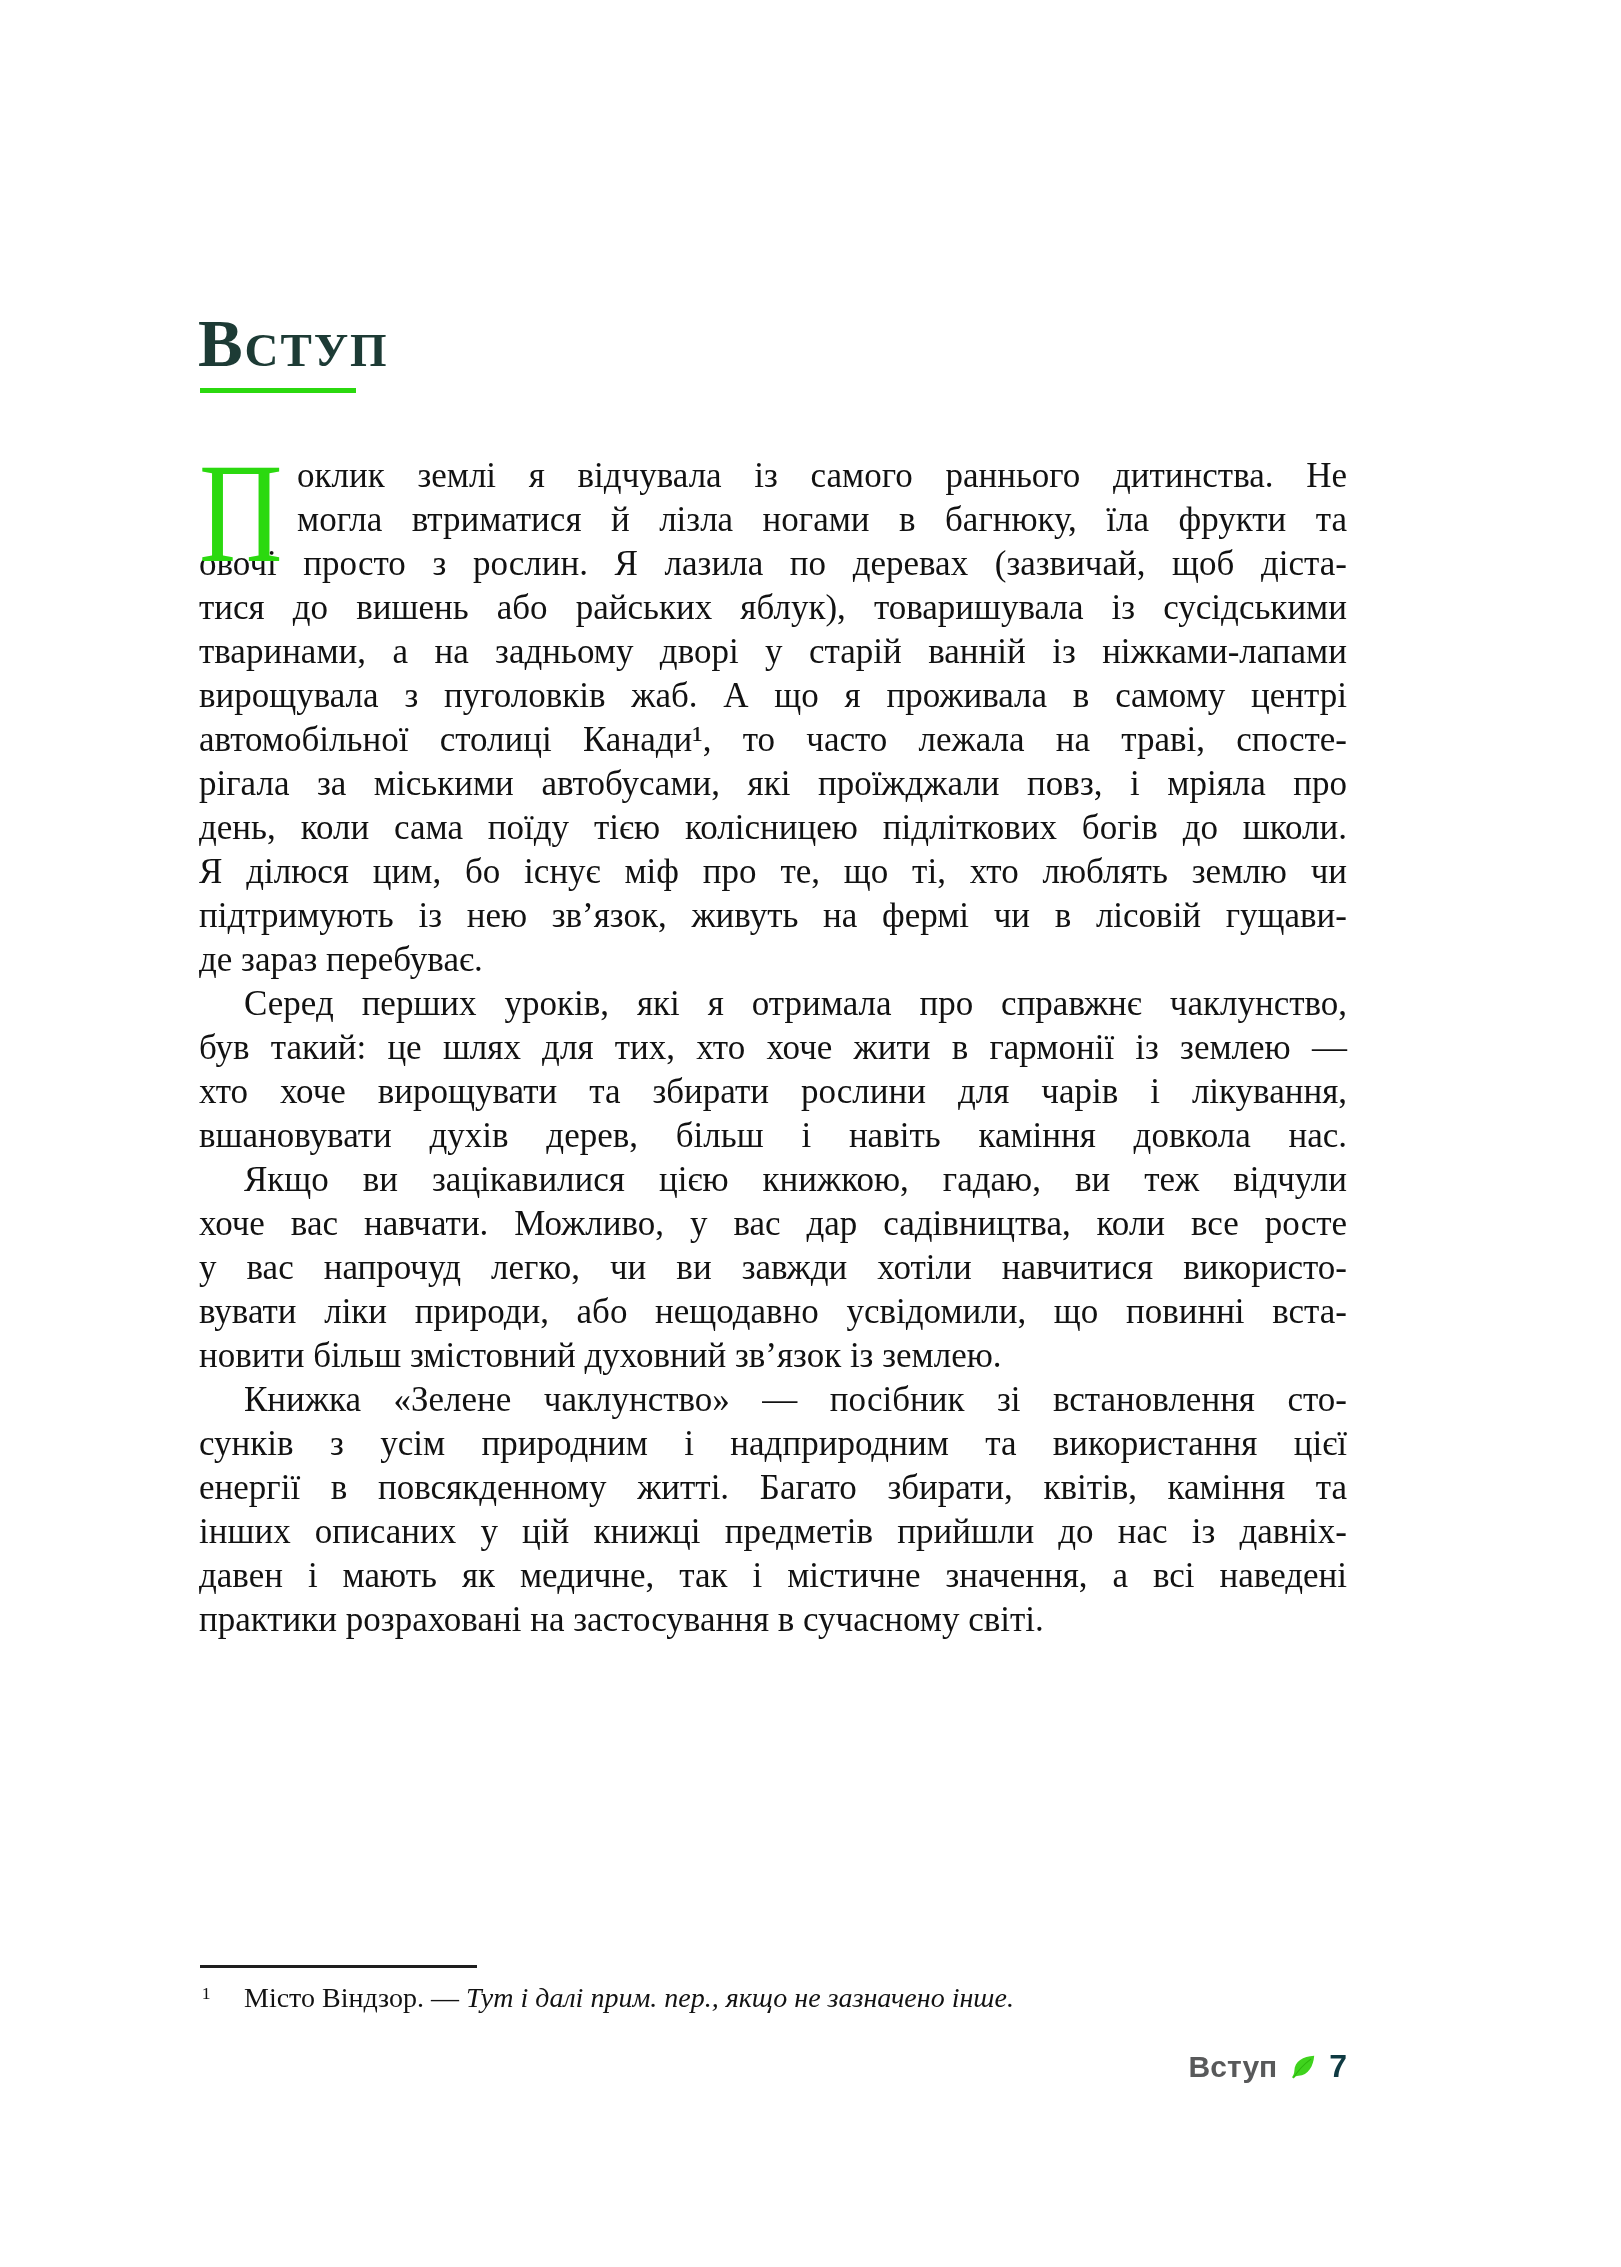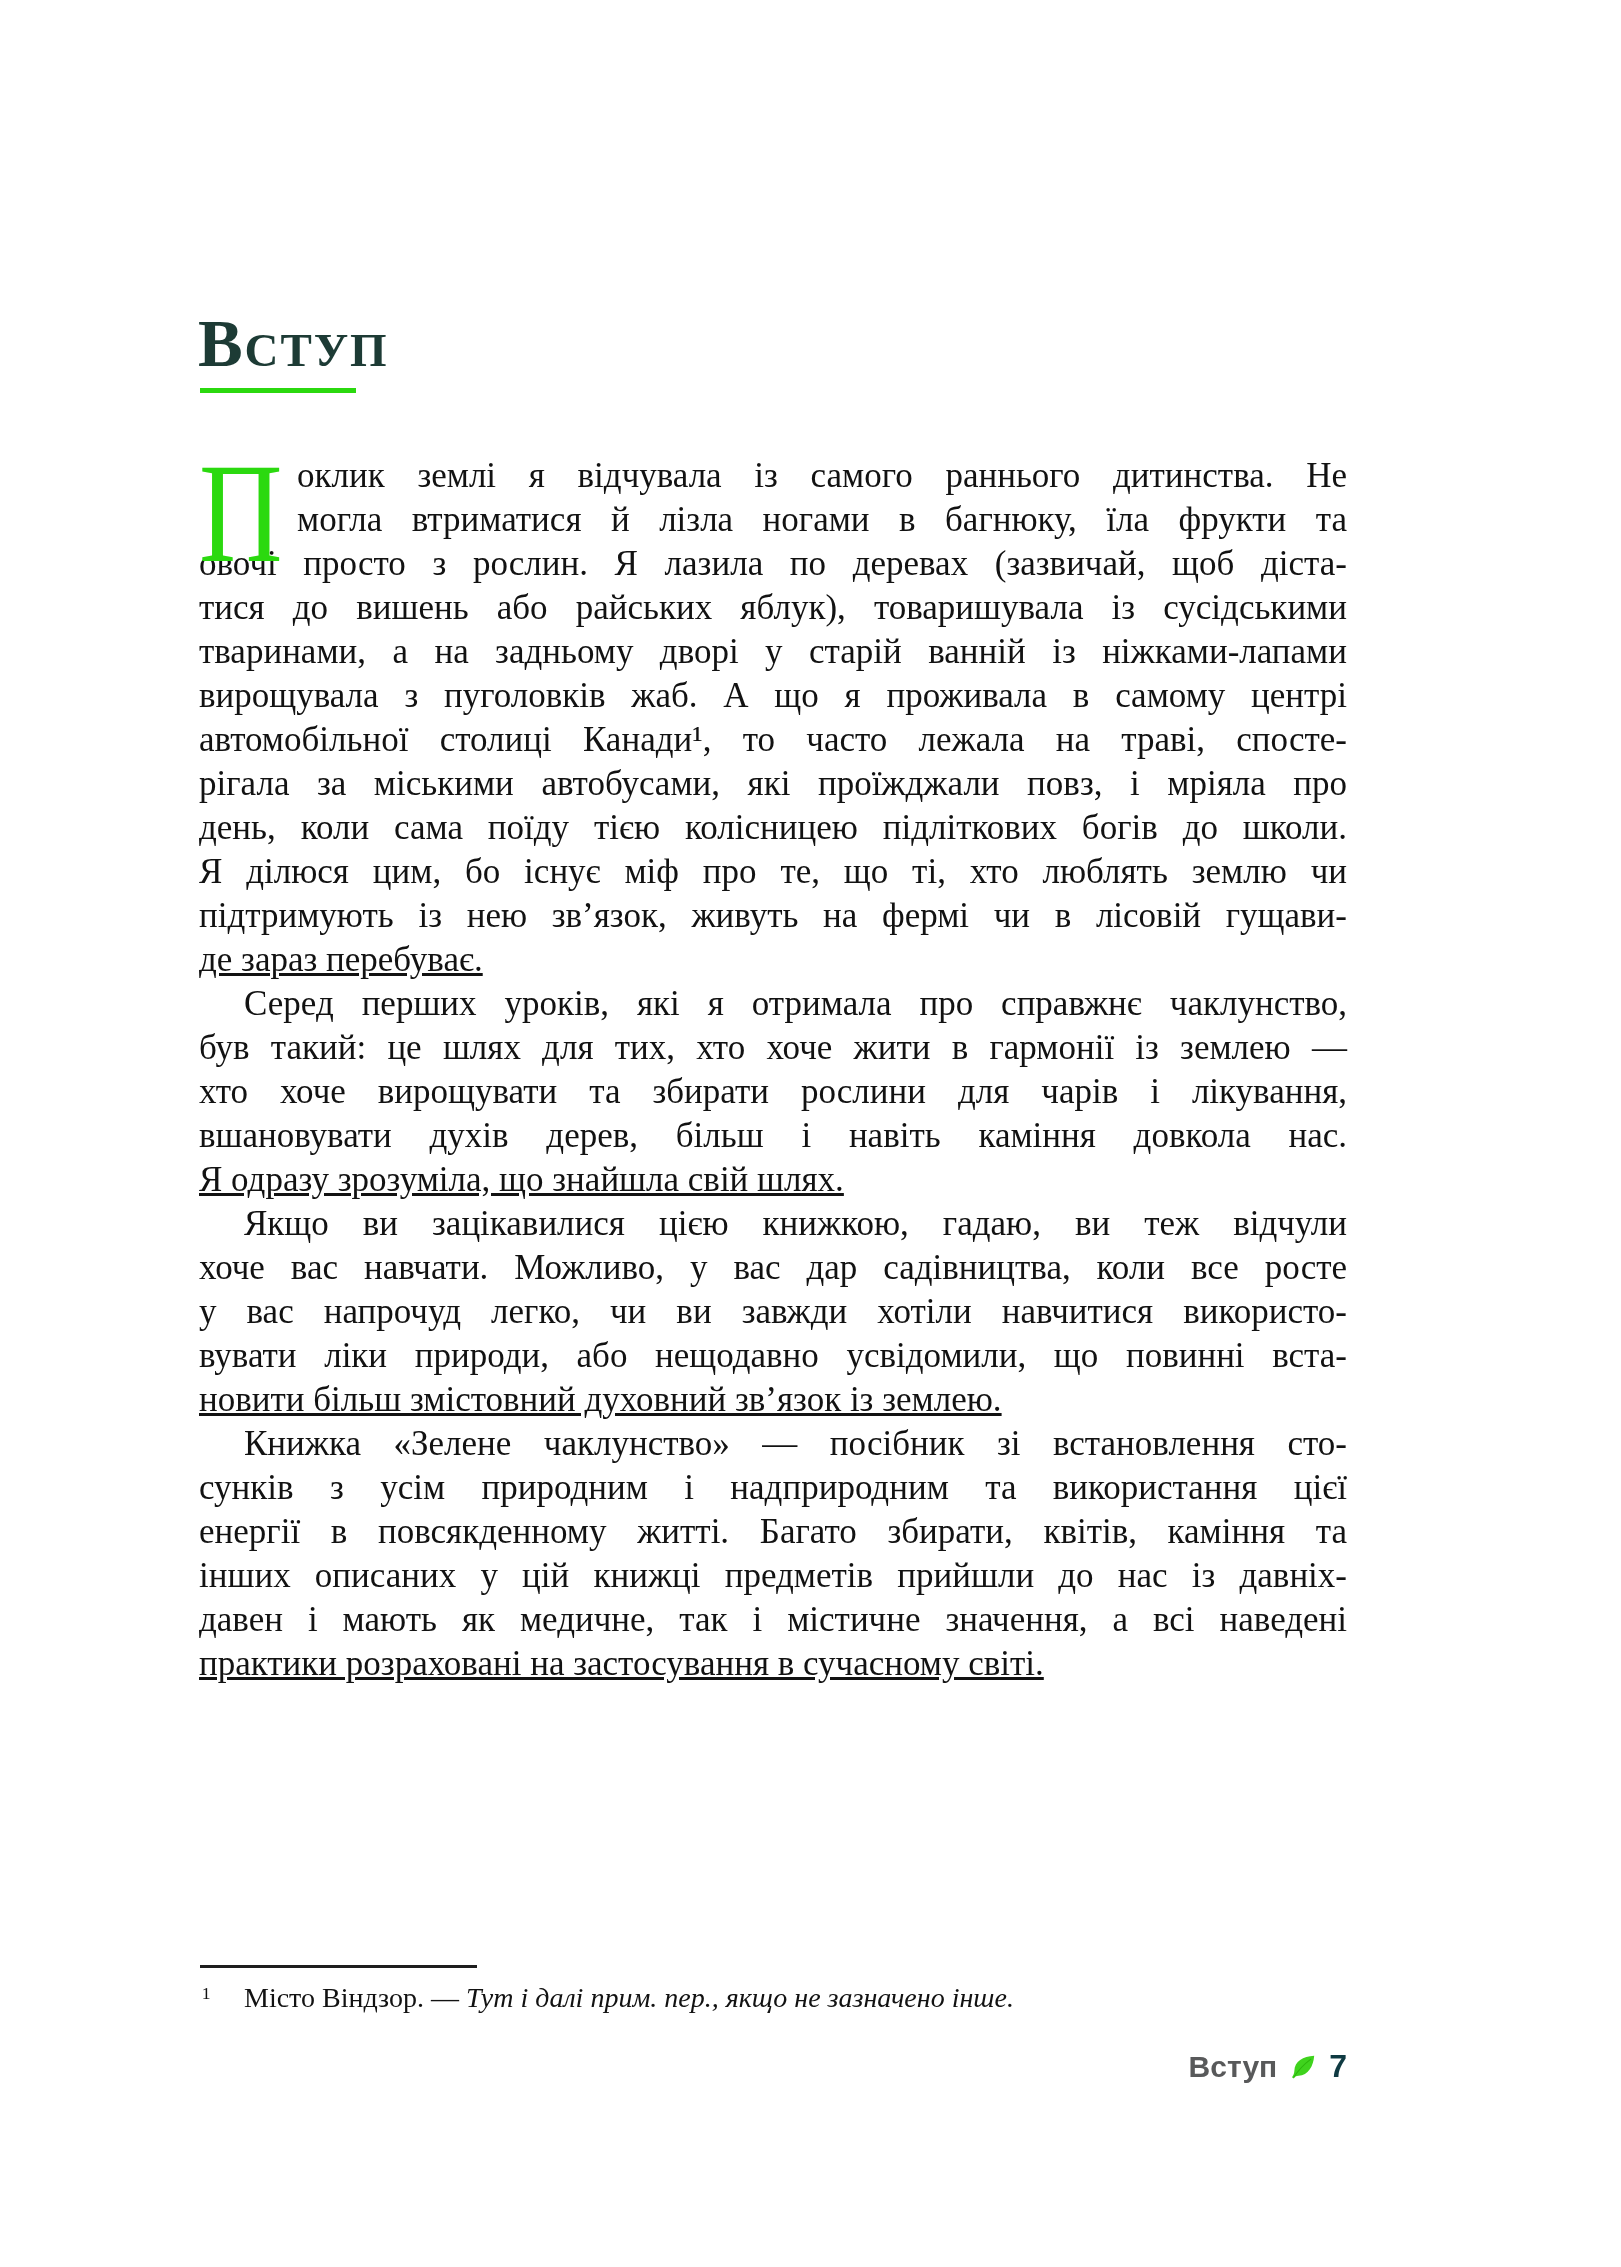--- a/index.html
+++ b/index.html
@@ -24,21 +24,21 @@
     width: 156px; height: 4.6px;
     background: #2bd90f;
   }
   .body-text {
     position: absolute; left: 199px; top: 454px;
     width: 1148px;
     font-size: 35px; line-height: 44px;
   }
   .para { position: relative; }
   .line { text-align: justify; text-align-last: justify; white-space: normal; }
-  .line.last { text-align-last: left; text-decoration: underline; }
+  .line.last { text-align-last: left; }
   .line.dc-indent { margin-left: 98px; }
   .line.first-indent { text-indent: 45px; }
   .drop-cap {
     position: absolute; left: 0; top: 4.6px;
     font-size: 141px; line-height: 0.78;
     color: #2bd90f;
     transform: scaleX(0.82); transform-origin: 0 0;
   }
   .footnote-rule {
     position: absolute; left: 200px; top: 1965px;
@@ -94,21 +94,20 @@
       <div class="line">день, коли сама поїду тією колісницею підліткових богів до школи.</div>
       <div class="line">Я ділюся цим, бо існує міф про те, що ті, хто люблять землю чи</div>
       <div class="line">підтримують із нею зв’язок, живуть на фермі чи в лісовій гущави-</div>
       <div class="line last">де зараз перебуває.</div>
     </div>
     <div class="para">
       <div class="line first-indent">Серед перших уроків, які я отримала про справжнє чаклунство,</div>
       <div class="line">був такий: це шлях для тих, хто хоче жити в гармонії із землею —</div>
       <div class="line">хто хоче вирощувати та збирати рослини для чарів і лікування,</div>
       <div class="line">вшановувати духів дерев, більш і навіть каміння довкола нас.</div>
-      <div class="line last">Я одразу зрозуміла, що знайшла свій шлях.</div>
     </div>
     <div class="para">
       <div class="line first-indent">Якщо ви зацікавилися цією книжкою, гадаю, ви теж відчули</div>
       <div class="line">хоче вас навчати. Можливо, у вас дар садівництва, коли все росте</div>
       <div class="line">у вас напрочуд легко, чи ви завжди хотіли навчитися використо-</div>
       <div class="line">вувати ліки природи, або нещодавно усвідомили, що повинні вста-</div>
       <div class="line last">новити більш змістовний духовний зв’язок із землею.</div>
     </div>
     <div class="para">
       <div class="line first-indent">Книжка «Зелене чаклунство» — посібник зі встановлення сто-</div>

